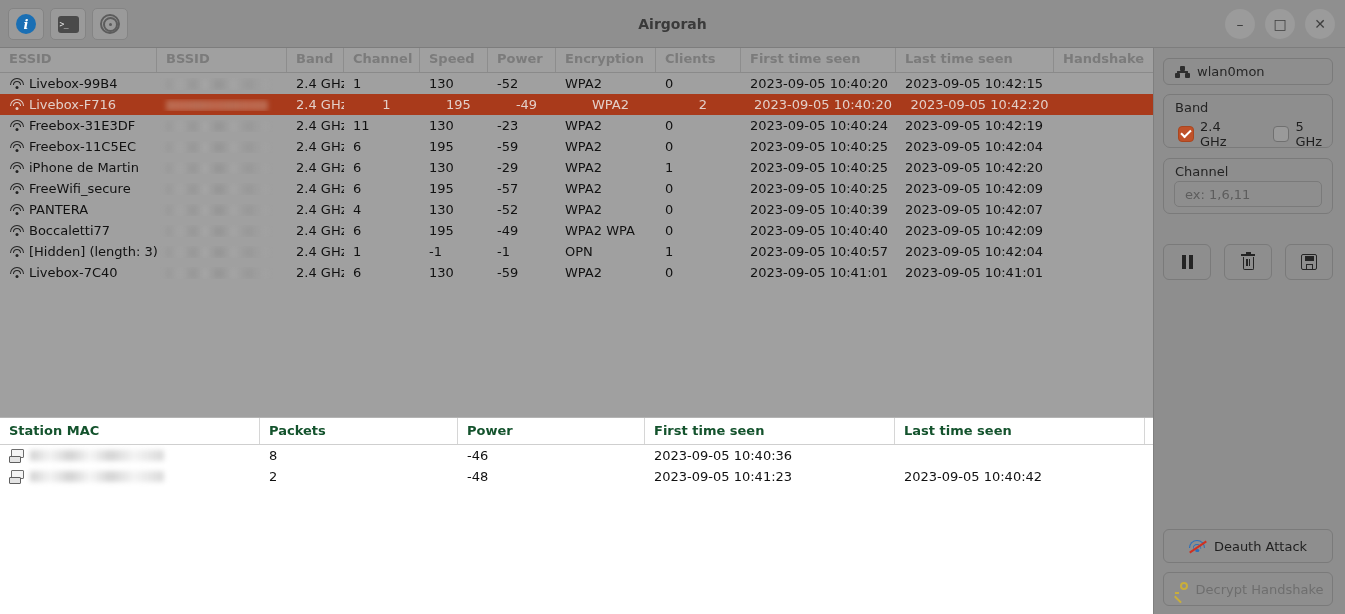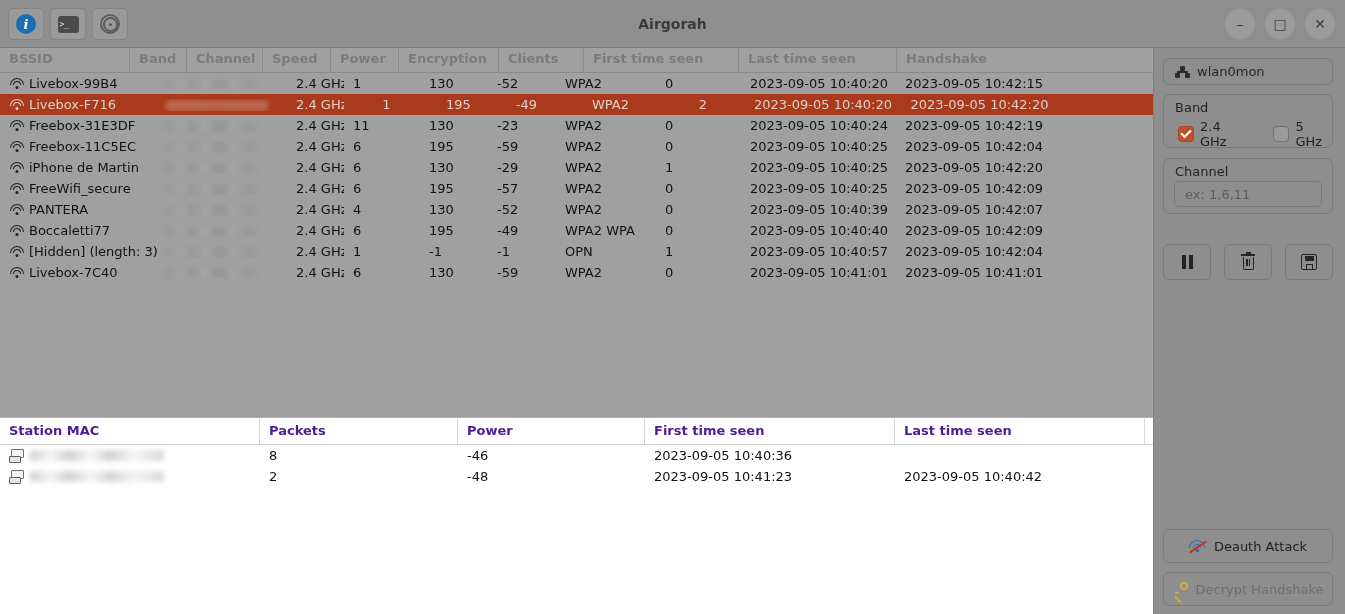--- a/index.html
+++ b/index.html
@@ -139,21 +139,21 @@
   .st-table {
     position: absolute; left: 0; top: 369px;
     width: 1153px; height: 245px; background: #ffffff;
     border-top: 1px solid #b4b4b4;
   }
   .st-hdr {
     display: flex; height: 27px; background: #fff;
     border-bottom: 1px solid #cfcfcf;
   }
   .st-hdr-cell {
-    color: #4c1d95; font-weight: bold; font-size: 13px;
+    color: #14532d; font-weight: bold; font-size: 13px;
     padding: 5px 0 0 9px; border-right: 1px solid #d6d6d6;
     white-space: nowrap; overflow: hidden; cursor: pointer;
   }
   .st-row { display: flex; height: 21px; align-items: center; cursor: pointer; }
   .st-cell { font-size: 13px; color: #111; padding-left: 9px; white-space: nowrap; }
   .st-mac { display: flex; align-items: center; gap: 6px; }
   .ic-dev {
     position: relative; width: 15px; height: 14px; flex: 0 0 15px;
   }
   .ic-dev .scr {
@@ -342,20 +342,21 @@
     <div class="wctl">–</div>
     <div class="wctl">□</div>
     <div class="wctl">✕</div>
   </div>
 </div>
 
 <div class="main">
 
   <div class="ap-table">
     <div class="hdr-row" id="ap-head">
+        <div class="hdr-cell" style="width: 157px;">ESSID</div>
         <div class="hdr-cell" style="width: 130px;">BSSID</div>
         <div class="hdr-cell" style="width: 57px;">Band</div>
         <div class="hdr-cell" style="width: 76px;">Channel</div>
         <div class="hdr-cell" style="width: 68px;">Speed</div>
         <div class="hdr-cell" style="width: 68px;">Power</div>
         <div class="hdr-cell" style="width: 100px;">Encryption</div>
         <div class="hdr-cell" style="width: 85px;">Clients</div>
         <div class="hdr-cell" style="width: 155px;">First time seen</div>
         <div class="hdr-cell" style="width: 158px;">Last time seen</div>
         <div class="hdr-cell" style="width: 99px;">Handshake</div>

